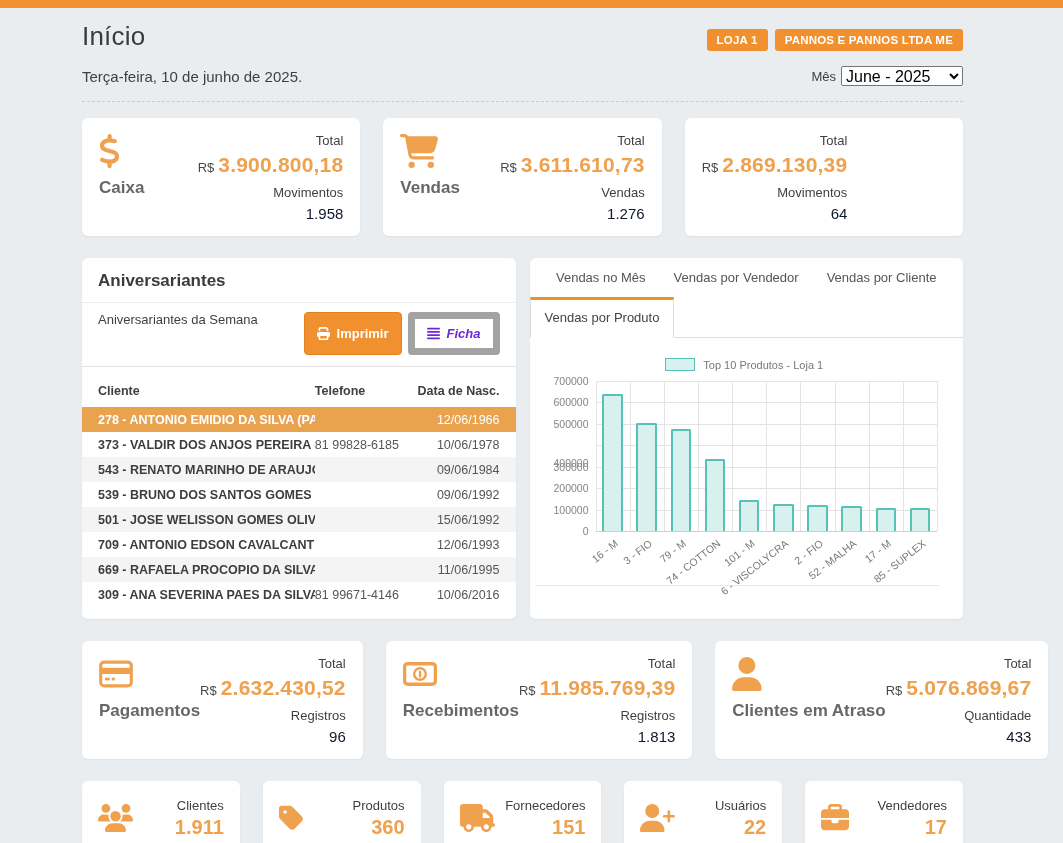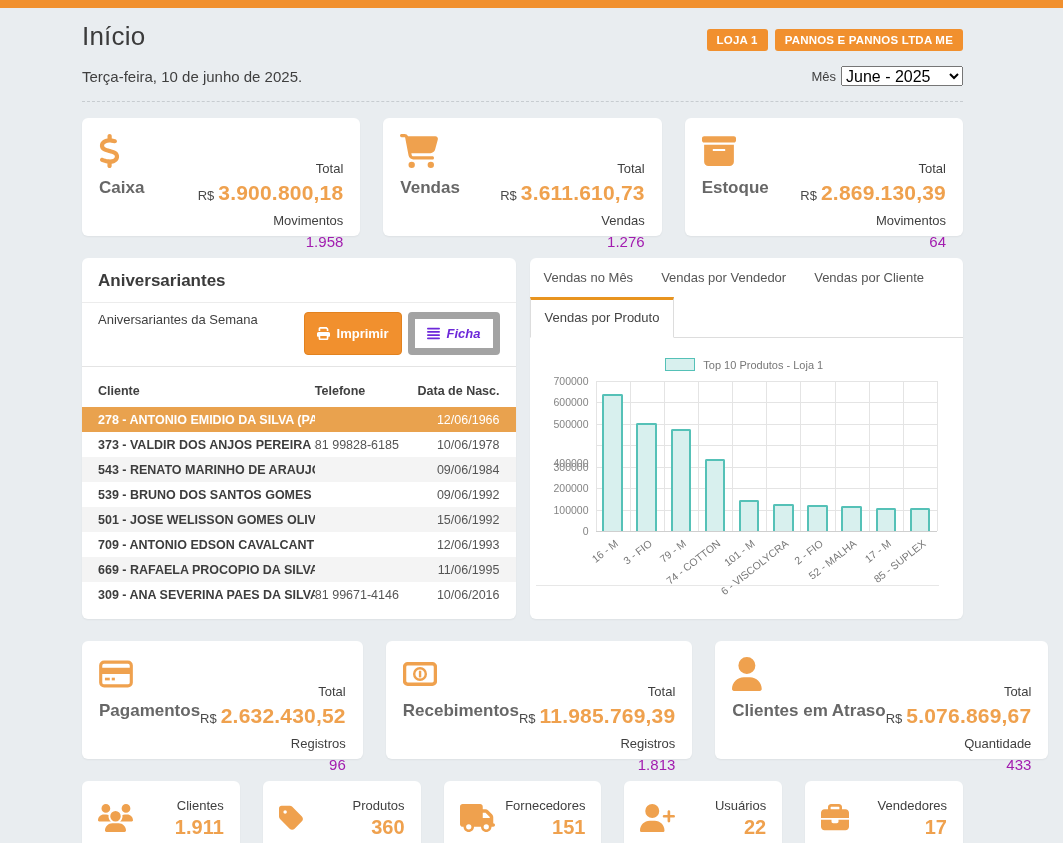--- a/index.html
+++ b/index.html
@@ -25,25 +25,25 @@
   .month-box { font-size:13px; display:flex; align-items:center; gap:5px; }
   .month-box select { font-size:16px; width:122px; height:20px; font-family:"Liberation Sans",sans-serif; }
 
   
   .grid3 { display:grid; grid-template-columns:repeat(3,1fr); gap:23px; margin-top:16px; }
   .stat-card { background:#fff; border-radius:6px; box-shadow:0 1px 2px rgba(0,0,0,.05); padding:15px 17px; height:118px; display:flex; justify-content:space-between; }
   .stat-left { display:flex; flex-direction:column; }
   .stat-icon { color:#efa14e; height:36px; display:flex; align-items:center; }
   .stat-icon svg { height:34px; width:auto; fill:currentColor; }
   .stat-title { margin-top:9px; font-size:17px; font-weight:bold; color:#676767; white-space:nowrap; }
-  .stat-right { text-align:right; font-size:13px; color:#3f3f3f; line-height:1.3;margin-top:28px; }
+  .stat-right { text-align:right; font-size:13px; color:#3f3f3f; line-height:1.3; }
   .stat-value { margin:1px 0 7px; white-space:nowrap; }
   .stat-cur { font-size:13px; color:#4a4a4a; margin-right:4px; }
   .stat-amt { font-size:21px; font-weight:bold; color:#efa14e; letter-spacing:.2px; }
-  .stat-count { color:#a21caf; font-size:15px; margin-top:2px; }
+  .stat-count { color:#0f172a; font-size:15px; margin-top:2px; }
 
   
   .panels { display:grid; grid-template-columns:1fr 1fr; gap:14px; margin-top:22px; }
   .panel { background:#fff; border-radius:6px; box-shadow:0 1px 2px rgba(0,0,0,.05); height:361px; overflow:hidden; }
 
   
   .panel-title { font-size:17px; font-weight:bold; color:#3b3b3b; padding:13px 16px 11px; border-bottom:1px solid #ececec; }
   .sub-row { display:flex; justify-content:space-between; align-items:flex-start; padding:9px 16px 11px; border-bottom:1px solid #e4e4e4; }
   .sub-text { font-size:13px; color:#3f3f3f; }
   .sub-btns { display:flex; gap:6px; }
@@ -57,21 +57,21 @@
   .c2 { flex:0 0 25%; }
   .c3 { flex:0 0 21%; text-align:right; }
   .brow { display:flex; align-items:center; padding:0 16px; height:25px; color:#444; }
   .brow:nth-child(odd) { background:#f4f4f4; }
   .brow .c1 { font-weight:bold; color:#3d3d3d; overflow:hidden; white-space:nowrap; }
   .brow .c2, .brow .c3 { color:#555; }
   .brow.hl { background:#e9a24e; }
   .brow.hl .c1, .brow.hl .c2, .brow.hl .c3 { color:#fff; }
 
   
-  .tabs-row1 { display:flex; }
+  .tabs-row1 { display:flex;justify-content:center; }
   .tab { padding:12px 14px; font-size:13px; color:#555; cursor:pointer; white-space:nowrap; }
   .tabs-row2 { display:flex; border-bottom:1px solid #ddd; }
   .tab.active { border-top:3px solid #e8941f; border-left:1px solid #ddd; border-right:1px solid #ddd; background:#fff; margin-bottom:-1px; border-bottom:1px solid #fff; padding-top:10px; color:#444; }
 
   
   .chart-area { padding:14px 18px 0 14px; }
   .legend { display:flex; justify-content:center; align-items:center; gap:8px; margin:6px 0 10px; }
   .legend-swatch { width:30px; height:13px; background:#d8f0ee; border:1px solid #55c1b7; }
   .legend-label { font-size:11px; color:#777; }
   .plot-wrap { margin-left:52px; margin-right:8px; }
@@ -149,28 +149,20 @@
           <div class="stat-title">Vendas</div>
         </div>
         <div class="stat-right">
           <div class="stat-label">Total</div>
           <div class="stat-value"><span class="stat-cur">R$</span><span class="stat-amt">3.611.610,73</span></div>
           <div class="stat-label">Vendas</div>
           <div class="stat-count">1.276</div>
         </div>
       </div>
       <div class="stat-card">
-        <div class="stat-left">
-          <div class="stat-icon">
-            <svg viewBox="0 0 512 512">
-              <path d="M32 32H480c17.7 0 32 14.3 32 32V96c0 17.7-14.3 32-32 32H32C14.3 128 0 113.7 0 96V64C0 46.3 14.3 32 32 32zm0 128H480V416c0 35.3-28.7 64-64 64H96c-35.3 0-64-28.7-64-64V160zm128 80c0 8.8 7.2 16 16 16H336c8.8 0 16-7.2 16-16s-7.2-16-16-16H176c-8.8 0-16 7.2-16 16z"></path>
-            </svg>
-          </div>
-          <div class="stat-title">Estoque</div>
-        </div>
         <div class="stat-right">
           <div class="stat-label">Total</div>
           <div class="stat-value"><span class="stat-cur">R$</span><span class="stat-amt">2.869.130,39</span></div>
           <div class="stat-label">Movimentos</div>
           <div class="stat-count">64</div>
         </div>
       </div>
     </div>
 
   <div class="panels">

